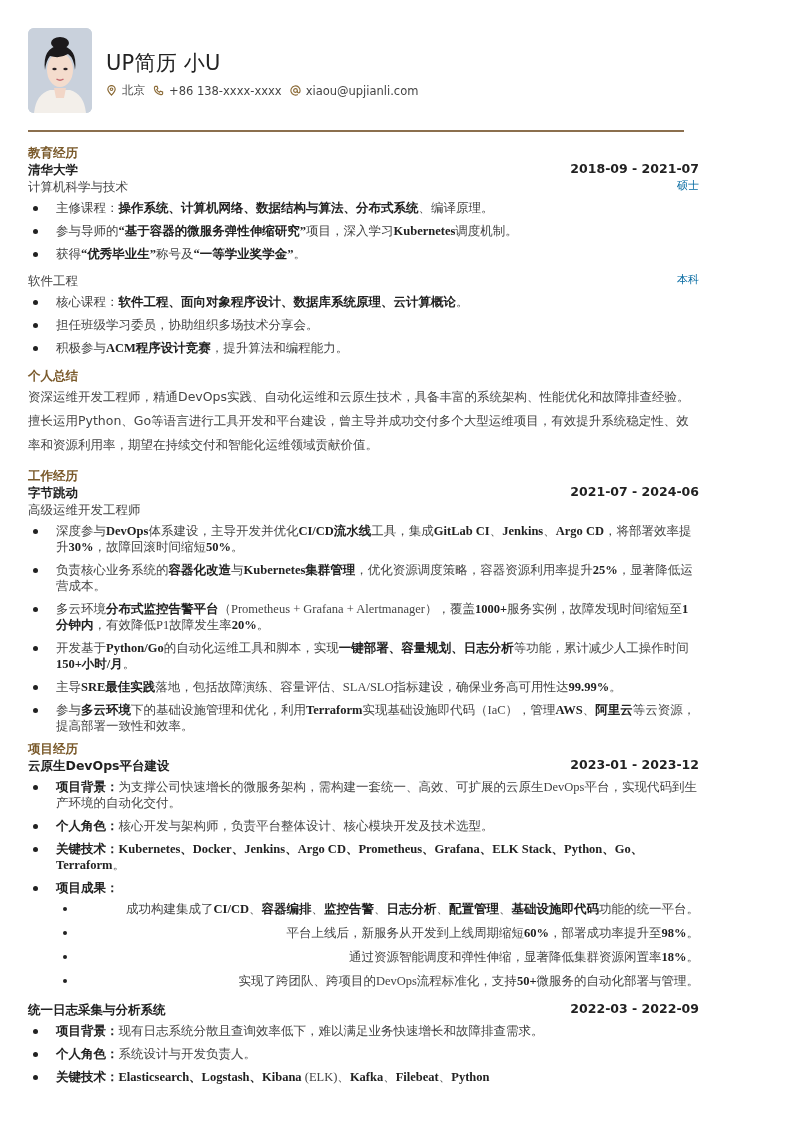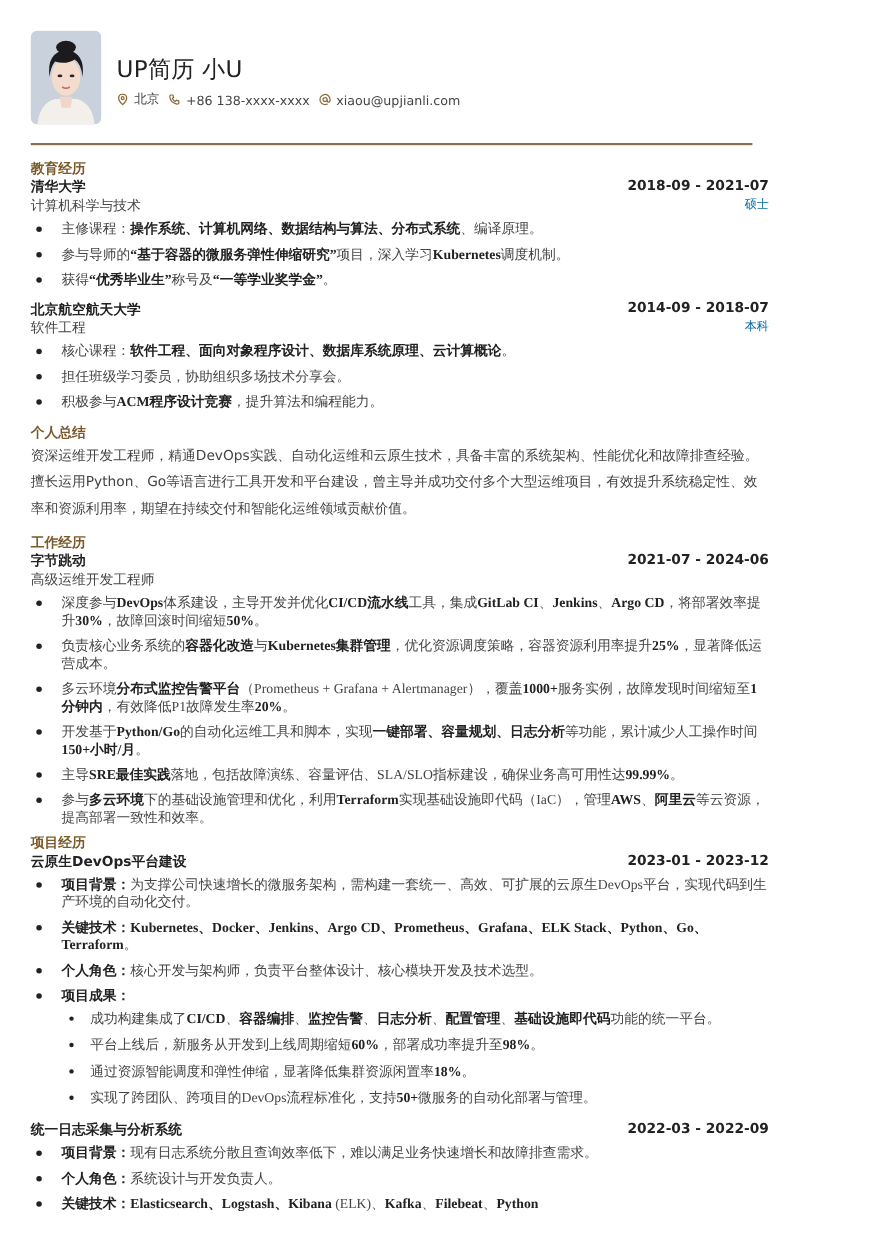--- a/index.html
+++ b/index.html
@@ -21,21 +21,21 @@
   .section-title { color: #7a5a2b; font-weight: 700; font-size: 12.5px; line-height: 16px; }
   .row { display: flex; justify-content: space-between; align-items: flex-start; }
   .entry-title { font-weight: 700; color: #222; font-size: 12.5px; line-height: 17px; }
   .entry-sub { color: #444; font-size: 12.5px; line-height: 17px; }
   .date { font-weight: 700; color: #222; font-size: 12.5px; }
   .degree { color: #0369a1; font-size: 11px; }
   ul.bullets { list-style: none; margin-top: 5px; }
   ul.bullets > li { position: relative; padding-left: 28px; line-height: 16px; margin-bottom: 7px; color: #444; font-family: Liberation Serif, serif; }
   ul.bullets > li::before { content: ""; position: absolute; left: 5px; top: 6px; width: 5px; height: 5px; border-radius: 50%; background: #222; }
   ul.sub { list-style: none; margin-top: 5px; }
-  ul.sub > li { position: relative; padding-left: 26px; line-height: 16px; margin-bottom: 8px; color: #444; }
+  ul.sub > li { position: relative; padding-left: 26px; line-height: 16px; margin-bottom: 8px; color: #444; text-align: right; }
   ul.sub > li::before { content: ""; position: absolute; left: 7px; top: 6px; width: 4px; height: 4px; border-radius: 50%; background: #222; }
   b { color: #222; font-weight: 700; }
   .summary { line-height: 24px; color: #444; margin-top: 1px; }
 </style>
 </head>
 <body>
 
 <div class="page">
 
   <div class="header">
@@ -103,24 +103,20 @@
         </div>
         <ul class="bullets">
             <li><span>主修课程：</span><b>操作系统、计算机网络、数据结构与算法、分布式系统</b><span>、编译原理。</span></li>
             <li><span>参与导师的</span><b>“基于容器的微服务弹性伸缩研究”</b><span>项目，深入学习</span><b>Kubernetes</b><span>调度机制。</span></li>
             <li><span>获得</span><b>“优秀毕业生”</b><span>称号及</span><b>“一等学业奖学金”</b><span>。</span></li>
           </ul>
       </div>
 
       <div style="margin-top:10px">
         <div class="row">
-          <span class="entry-title">北京航空航天大学</span>
-          <span class="date">2014-09 - 2018-07</span>
-        </div>
-        <div class="row">
           <span class="entry-sub">软件工程</span>
           <span class="degree">本科</span>
         </div>
         <ul class="bullets">
             <li><span>核心课程：</span><b>软件工程、面向对象程序设计、数据库系统原理、云计算概论</b><span>。</span></li>
             <li><span>担任班级学习委员，协助组织多场技术分享会。</span></li>
             <li><span>积极参与</span><b>ACM程序设计竞赛</b><span>，提升算法和编程能力。</span></li>
           </ul>
       </div>
     </section>
@@ -153,22 +149,22 @@
 
     <section style="">
       <div class="section-title">项目经历</div>
       <div>
         <div class="row">
           <span class="entry-title">云原生DevOps平台建设</span>
           <span class="date">2023-01 - 2023-12</span>
         </div>
         <ul class="bullets">
             <li><b>项目背景：</b><span>为支撑公司快速增长的微服务架构，需构建一套统一、高效、可扩展的云原生DevOps平台，实现代码到生产环境的自动化交付。</span></li>
+            <li><b>个人角色：</b><span>核心开发与架构师，负责平台整体设计、核心模块开发及技术选型。</span></li>
             <li><b>关键技术：</b><b>Kubernetes、Docker、Jenkins、Argo CD、Prometheus、Grafana、ELK Stack、Python、Go、Terraform</b><span>。</span></li>
-            <li><b>个人角色：</b><span>核心开发与架构师，负责平台整体设计、核心模块开发及技术选型。</span></li>
             <li><b>项目成果：</b><ul class="sub">
                 <li><span>成功构建集成了</span><b>CI/CD</b><span>、</span><b>容器编排</b><span>、</span><b>监控告警</b><span>、</span><b>日志分析</b><span>、</span><b>配置管理</b><span>、</span><b>基础设施即代码</b><span>功能的统一平台。</span></li>
                 <li><span>平台上线后，新服务从开发到上线周期缩短</span><b>60%</b><span>，部署成功率提升至</span><b>98%</b><span>。</span></li>
                 <li><span>通过资源智能调度和弹性伸缩，显著降低集群资源闲置率</span><b>18%</b><span>。</span></li>
                 <li><span>实现了跨团队、跨项目的DevOps流程标准化，支持</span><b>50+</b><span>微服务的自动化部署与管理。</span></li>
               </ul></li>
           </ul>
       </div>
       <div style="margin-top:12px">
         <div class="row">

